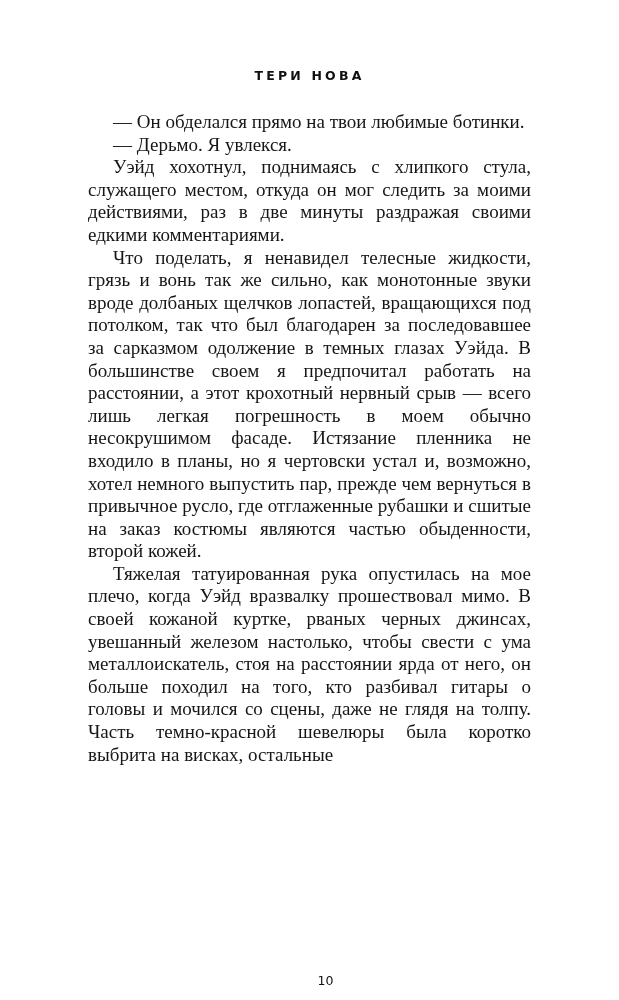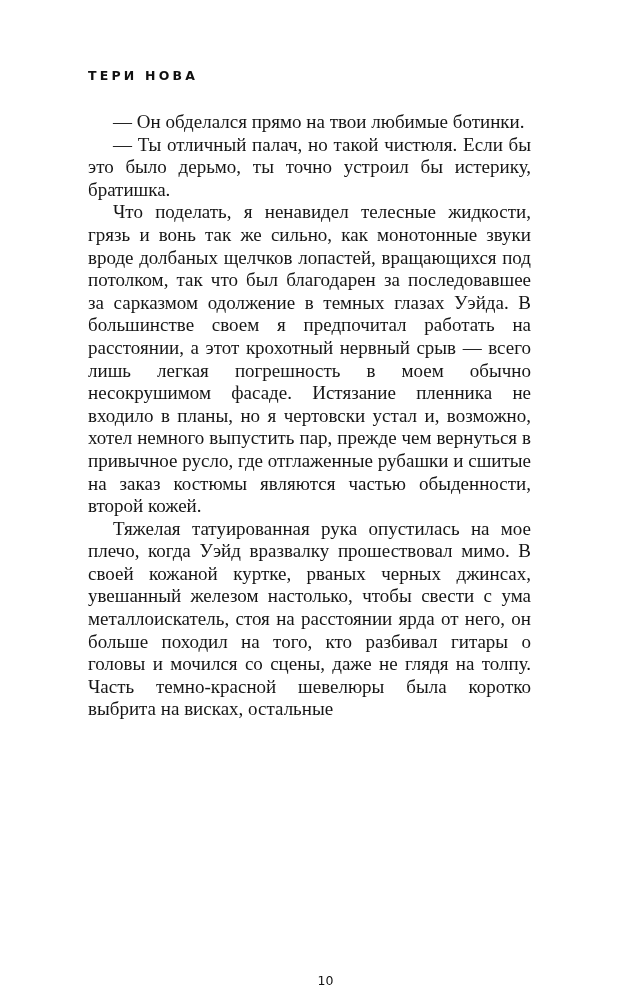--- a/index.html
+++ b/index.html
@@ -16,21 +16,21 @@
   }
   .page {
     position: relative;
     width: 619px;
     height: 1000px;
     box-sizing: border-box;
     padding: 0 88px;
   }
   .running-head {
     margin-top: 68px;
-    text-align: left;
+    text-align: center;
     font-family: "DejaVu Sans", sans-serif;
     font-size: 12.5px;
     font-weight: 700;
     letter-spacing: 3.2px;
     color: #111111;
     text-transform: uppercase;
   }
   .body-text {
     margin-top: 28px;
     font-size: 19px;
@@ -58,20 +58,21 @@
 </style>
 </head>
 <body>
 
 <div class="page">
 
   <div class="running-head">ТЕРИ НОВА</div>
 
   <div class="body-text">
     <p>— Он обделался прямо на твои любимые ботинки.</p>
-    <p>— Ты отличный палач, но такой чистюля. Если бы это было дерьмо, ты точно устроил бы истерику, братишка.</p>
+    <p>— Дерьмо. Я увлекся.</p>
+    <p>Уэйд хохотнул, поднимаясь с хлипкого стула, служащего местом, откуда он мог следить за моими действиями, раз в две минуты раздражая своими едкими комментариями.</p>
     <p>Что поделать, я ненавидел телесные жидкости, грязь и вонь так же сильно, как монотонные звуки вроде долбаных щелчков лопастей, вращающихся под потолком, так что был благодарен за последовавшее за сарказмом одолжение в темных глазах Уэйда. В большинстве своем я предпочитал работать на расстоянии, а этот крохотный нервный срыв — всего лишь легкая погрешность в моем обычно несокрушимом фасаде. Истязание пленника не входило в планы, но я чертовски устал и, возможно, хотел немного выпустить пар, прежде чем вернуться в привычное русло, где отглаженные рубашки и сшитые на заказ костюмы являются частью обыденности, второй кожей.</p>
     <p>Тяжелая татуированная рука опустилась на мое плечо, когда Уэйд вразвалку прошествовал мимо. В своей кожаной куртке, рваных черных джинсах, увешанный железом настолько, чтобы свести с ума металлоискатель, стоя на расстоянии ярда от него, он больше походил на того, кто разбивал гитары о головы и мочился со сцены, даже не глядя на толпу. Часть темно-красной шевелюры была коротко выбрита на висках, остальные</p>
   </div>
 
   <div class="page-number">10</div>
 
 </div>
 
 </body></html>

